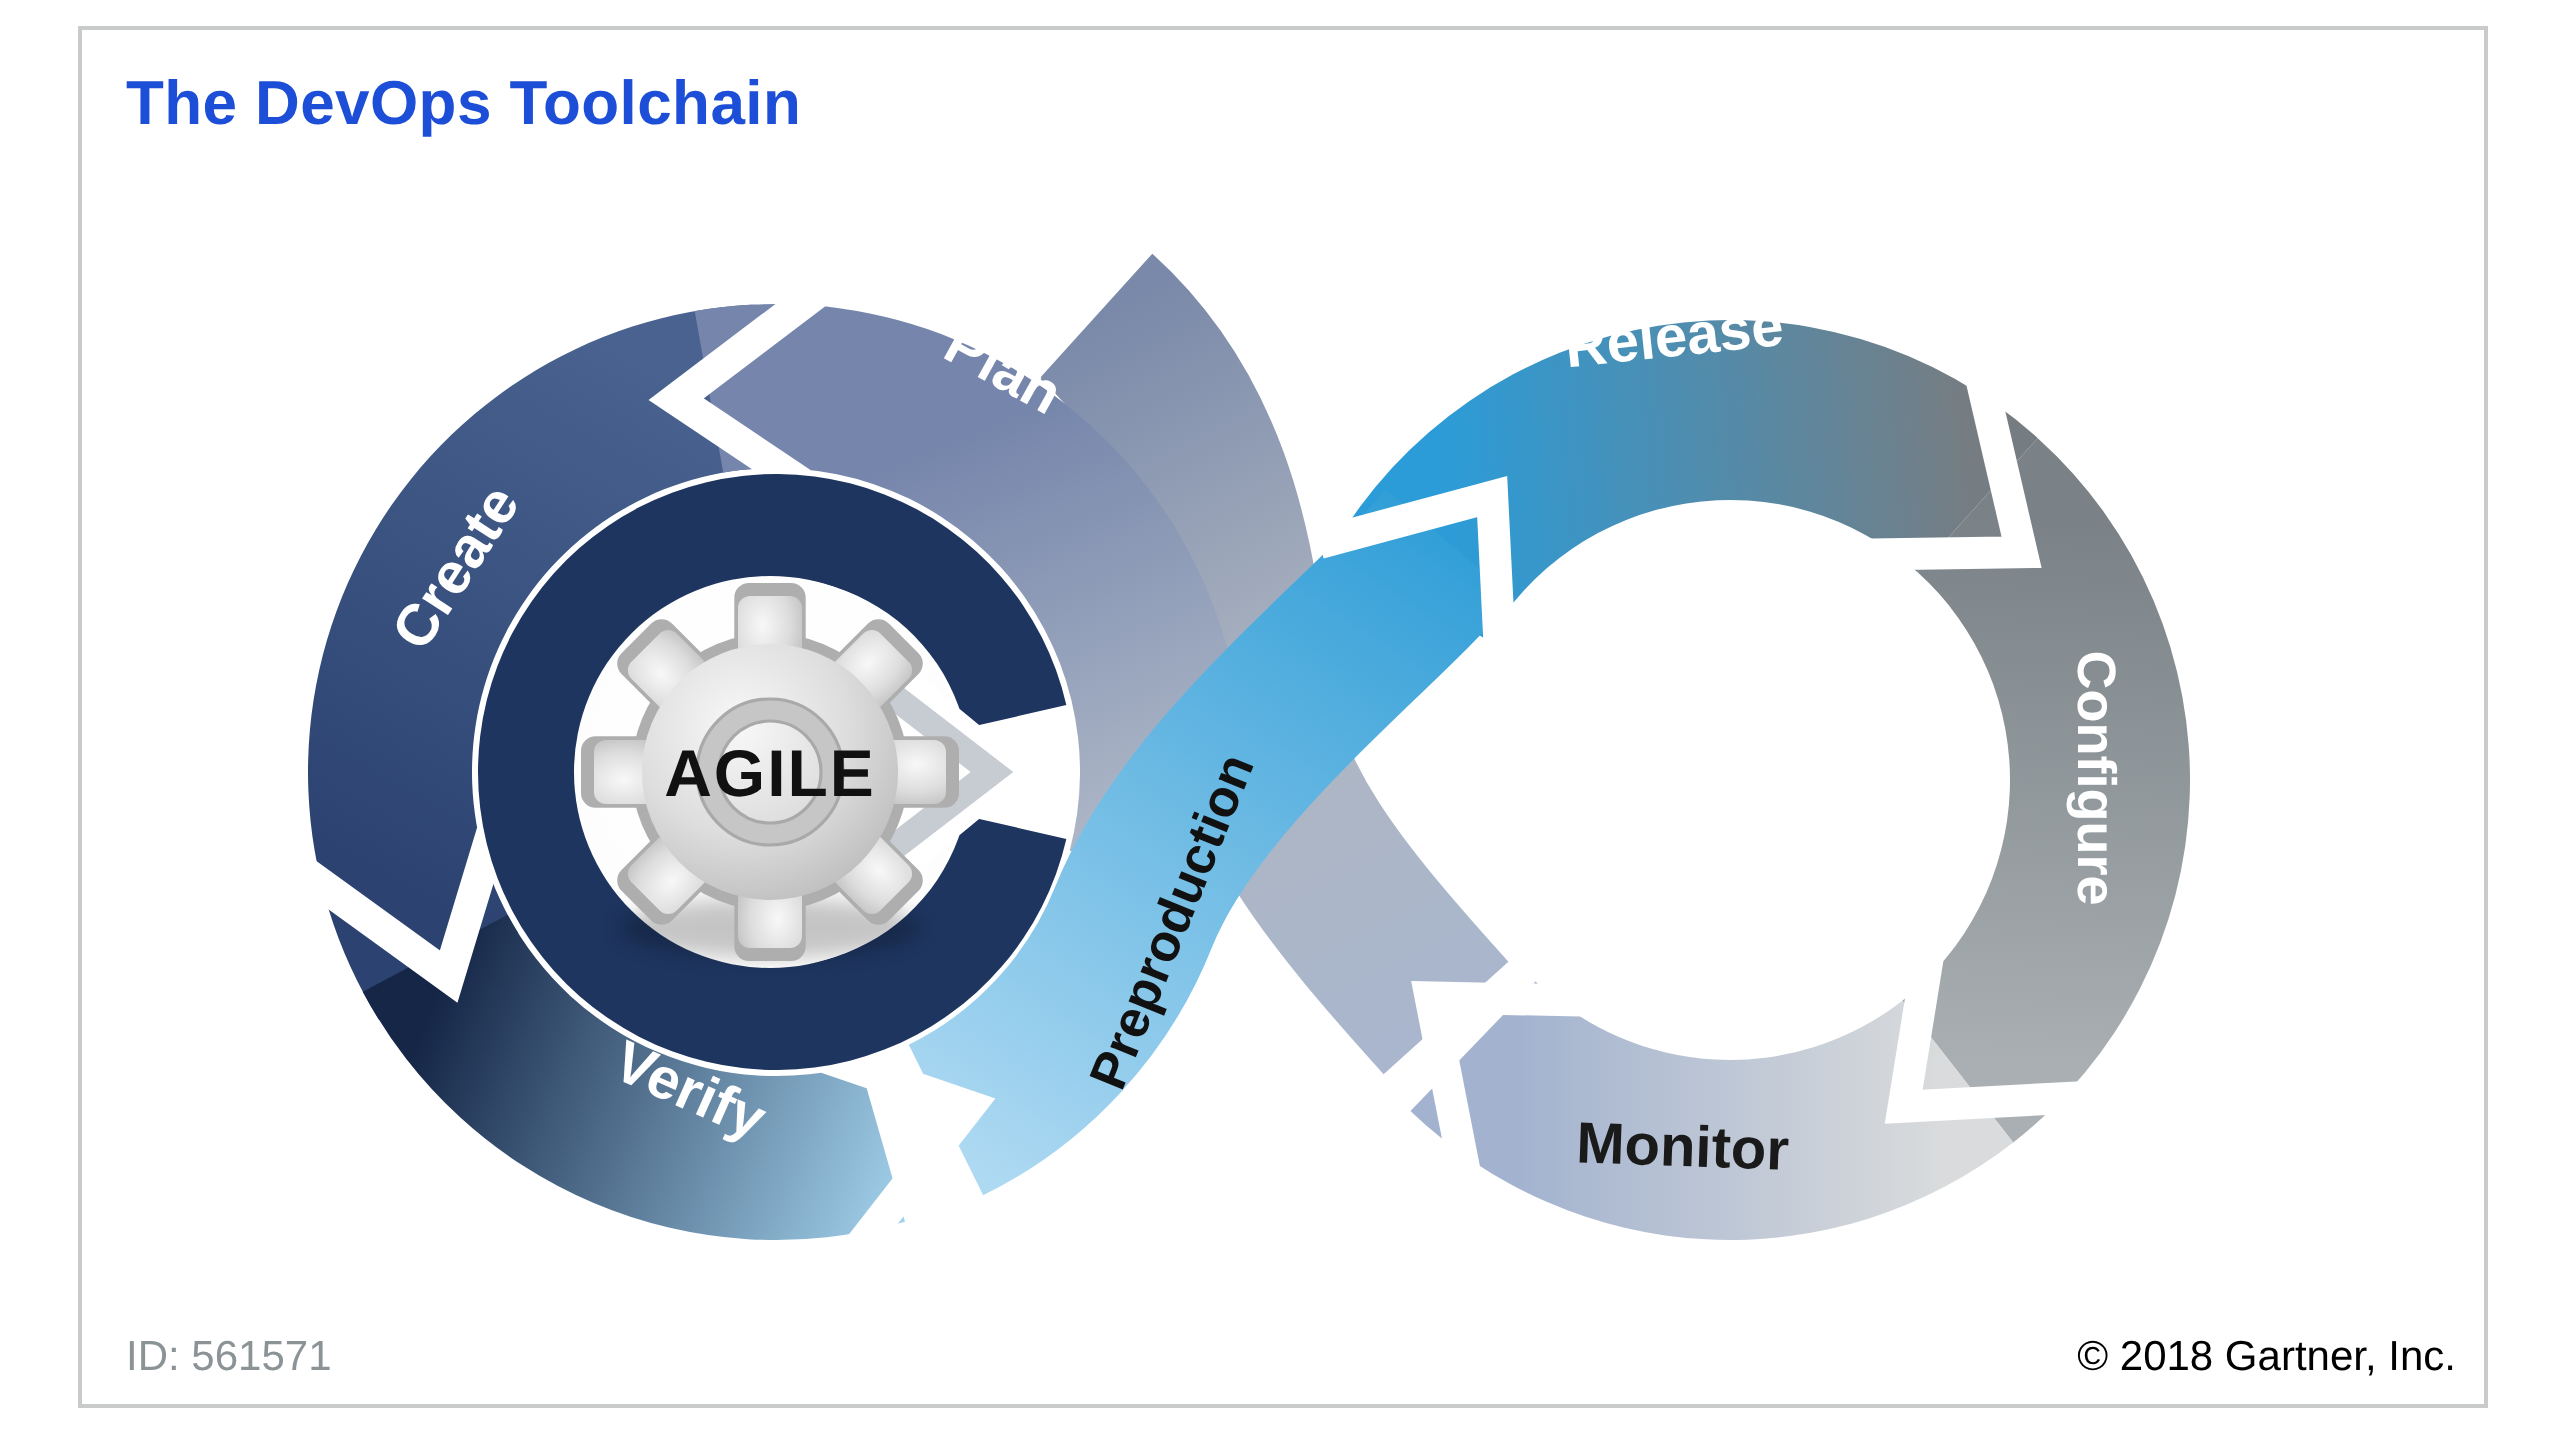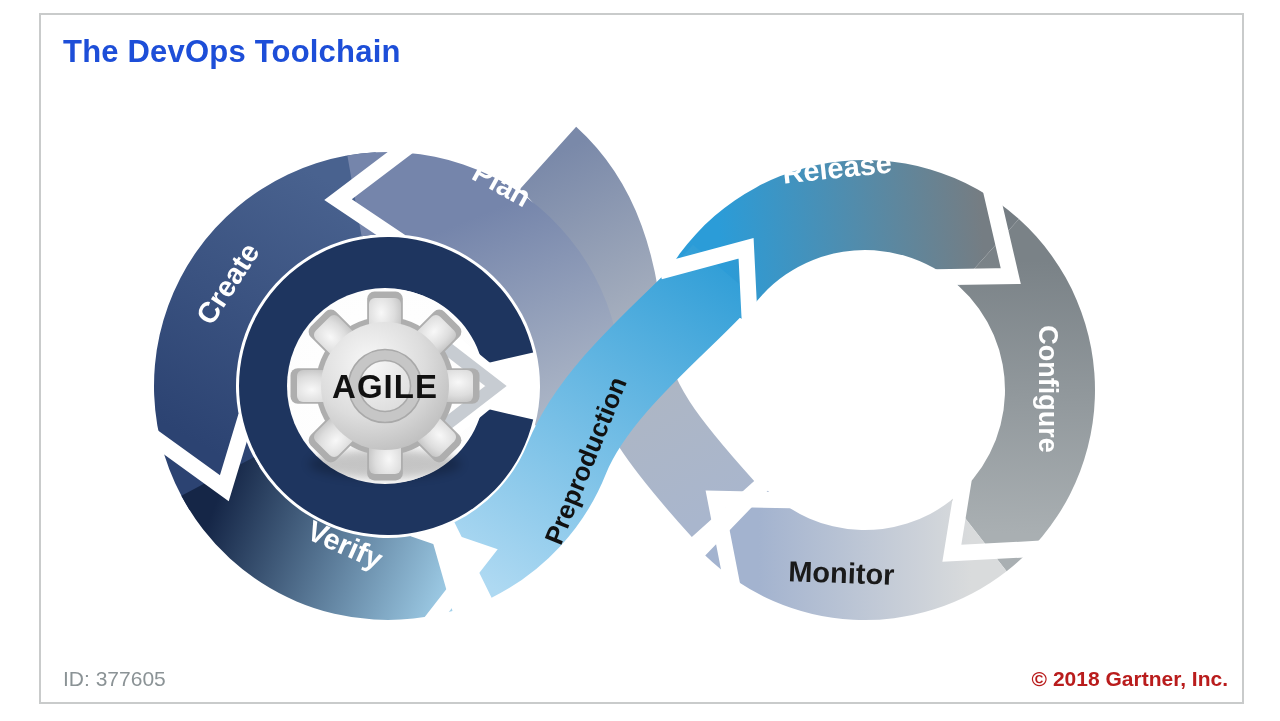--- a/index.html
+++ b/index.html
@@ -3,21 +3,21 @@
 <meta charset="utf-8">
 <style>
   html,body{margin:0;padding:0;background:#ffffff;}
   body{width:1280px;height:721px;position:relative;overflow:hidden;
        font-family:"Liberation Sans", sans-serif;}
   .frame{position:absolute;left:39px;top:13px;width:1205px;height:691px;
          border:2px solid #c9cbcb;box-sizing:border-box;background:#ffffff;}
   .title{position:absolute;left:63px;top:34px;font-size:31px;font-weight:bold;
          color:#1d4ed8;letter-spacing:0.2px;margin:0;}
   .footer-id{position:absolute;left:63px;top:667px;font-size:21px;color:#8b9396;}
-  .footer-copy{position:absolute;right:52px;top:667px;font-size:21px;color:#b91c1c;font-weight:bold;}
+  .footer-copy{position:absolute;right:52px;top:667px;font-size:21px;color:#000000;}
   svg.diagram{position:absolute;left:0;top:0;}
   text.seg{font-weight:bold;}
 </style>
 </head>
 <body>
 
 <div class="frame"></div>
 
 <h1 class="title">The DevOps Toolchain</h1>
 
@@ -126,14 +126,14 @@
     <text class="seg" transform="translate(236,289) rotate(-57)" font-size="29" text-anchor="middle" fill="#ffffff">Create</text>
     <text class="seg" transform="translate(341,554) rotate(24)" font-size="29" text-anchor="middle" fill="#ffffff">Verify</text>
     <text class="seg" transform="translate(594,464) rotate(-68)" font-size="26" text-anchor="middle" fill="#111111">Preproduction</text>
     <text class="seg" transform="translate(838,178) rotate(-6)" font-size="29" text-anchor="middle" fill="#ffffff">Release</text>
     <text class="seg" transform="translate(1039,389) rotate(90)" font-size="27" text-anchor="middle" fill="#ffffff">Configure</text>
     <text class="seg" transform="translate(841,583) rotate(2)" font-size="29" text-anchor="middle" fill="#1a1a1a">Monitor</text>
     <text class="seg" transform="translate(385,398)" font-size="33" text-anchor="middle" letter-spacing="1" fill="#111111">AGILE</text>
   </g>
 </svg>
 
-<div class="footer-id">ID: 377605</div>
+<div class="footer-id">ID: 561571</div>
 <div class="footer-copy">© 2018 Gartner, Inc.</div>
 
 </body></html>

